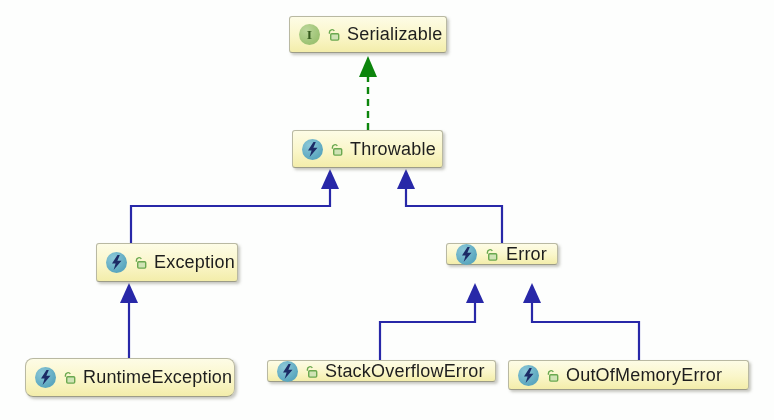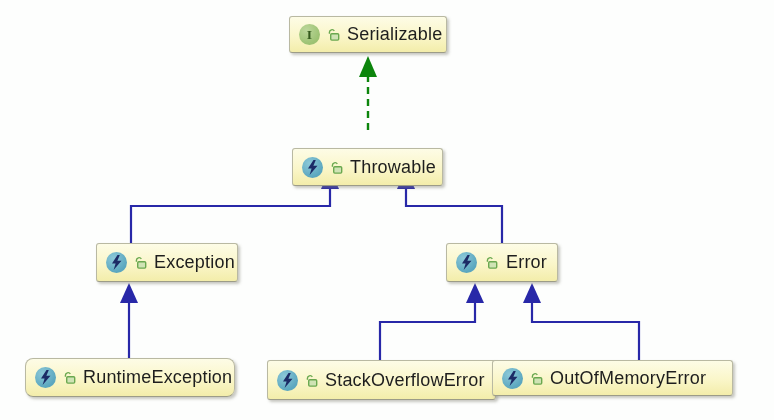--- a/index.html
+++ b/index.html
@@ -99,21 +99,21 @@
     <span class="icon-circle icon-interface">
       <span>I</span>
     </span>
     <svg class="padlock" width="13" height="13" viewBox="0 0 14 14">
       <rect x="4" y="6.2" width="8.6" height="6.8" rx="1.2" fill="#cfe3b4" stroke="#6aa84f" stroke-width="1.5"></rect>
       <path d="M2.6 6.2 V4.6 a2.9 2.9 0 0 1 5.3 -1.5" fill="none" stroke="#6aa84f" stroke-width="1.5"></path>
     </svg>
     <span class="label">Serializable</span>
   </div>
 
-  <div class="node" style="left:292px; top:130px; width:151px; height:38px;margin-top:18px;">
+  <div class="node" style="left:292px; top:130px; width:151px; height:38px;">
     <span class="icon-circle icon-class">
       <svg width="21" height="21" viewBox="0 0 21 21">
           <path d="M11.5 3 L6 11.5 H9.6 L7.6 18 L15.5 8.7 H11.4 L13.8 3 Z" fill="#1c2b66"></path>
         </svg>
     </span>
     <svg class="padlock" width="13" height="13" viewBox="0 0 14 14">
       <rect x="4" y="6.2" width="8.6" height="6.8" rx="1.2" fill="#cfe3b4" stroke="#6aa84f" stroke-width="1.5"></rect>
       <path d="M2.6 6.2 V4.6 a2.9 2.9 0 0 1 5.3 -1.5" fill="none" stroke="#6aa84f" stroke-width="1.5"></path>
     </svg>
     <span class="label">Throwable</span>
@@ -125,21 +125,21 @@
           <path d="M11.5 3 L6 11.5 H9.6 L7.6 18 L15.5 8.7 H11.4 L13.8 3 Z" fill="#1c2b66"></path>
         </svg>
     </span>
     <svg class="padlock" width="13" height="13" viewBox="0 0 14 14">
       <rect x="4" y="6.2" width="8.6" height="6.8" rx="1.2" fill="#cfe3b4" stroke="#6aa84f" stroke-width="1.5"></rect>
       <path d="M2.6 6.2 V4.6 a2.9 2.9 0 0 1 5.3 -1.5" fill="none" stroke="#6aa84f" stroke-width="1.5"></path>
     </svg>
     <span class="label">Exception</span>
   </div>
 
-  <div class="node" style="left:446px; top:243px; width:112px; height:39px;gap:8px;">
+  <div class="node" style="left:446px; top:243px; width:112px; height:22px;gap:8px;">
     <span class="icon-circle icon-class">
       <svg width="21" height="21" viewBox="0 0 21 21">
           <path d="M11.5 3 L6 11.5 H9.6 L7.6 18 L15.5 8.7 H11.4 L13.8 3 Z" fill="#1c2b66"></path>
         </svg>
     </span>
     <svg class="padlock" width="13" height="13" viewBox="0 0 14 14">
       <rect x="4" y="6.2" width="8.6" height="6.8" rx="1.2" fill="#cfe3b4" stroke="#6aa84f" stroke-width="1.5"></rect>
       <path d="M2.6 6.2 V4.6 a2.9 2.9 0 0 1 5.3 -1.5" fill="none" stroke="#6aa84f" stroke-width="1.5"></path>
     </svg>
     <span class="label">Error</span>
@@ -151,34 +151,34 @@
           <path d="M11.5 3 L6 11.5 H9.6 L7.6 18 L15.5 8.7 H11.4 L13.8 3 Z" fill="#1c2b66"></path>
         </svg>
     </span>
     <svg class="padlock" width="13" height="13" viewBox="0 0 14 14">
       <rect x="4" y="6.2" width="8.6" height="6.8" rx="1.2" fill="#cfe3b4" stroke="#6aa84f" stroke-width="1.5"></rect>
       <path d="M2.6 6.2 V4.6 a2.9 2.9 0 0 1 5.3 -1.5" fill="none" stroke="#6aa84f" stroke-width="1.5"></path>
     </svg>
     <span class="label">RuntimeException</span>
   </div>
 
-  <div class="node" style="left:267px; top:360px; width:229px; height:40px;">
+  <div class="node" style="left:267px; top:360px; width:229px; height:22px;">
     <span class="icon-circle icon-class">
       <svg width="21" height="21" viewBox="0 0 21 21">
           <path d="M11.5 3 L6 11.5 H9.6 L7.6 18 L15.5 8.7 H11.4 L13.8 3 Z" fill="#1c2b66"></path>
         </svg>
     </span>
     <svg class="padlock" width="13" height="13" viewBox="0 0 14 14">
       <rect x="4" y="6.2" width="8.6" height="6.8" rx="1.2" fill="#cfe3b4" stroke="#6aa84f" stroke-width="1.5"></rect>
       <path d="M2.6 6.2 V4.6 a2.9 2.9 0 0 1 5.3 -1.5" fill="none" stroke="#6aa84f" stroke-width="1.5"></path>
     </svg>
     <span class="label">StackOverflowError</span>
   </div>
 
-  <div class="node" style="left:492px; top:360px; width:241px; height:36px;">
+  <div class="node" style="left:508px; top:360px; width:241px; height:30px;">
     <span class="icon-circle icon-class">
       <svg width="21" height="21" viewBox="0 0 21 21">
           <path d="M11.5 3 L6 11.5 H9.6 L7.6 18 L15.5 8.7 H11.4 L13.8 3 Z" fill="#1c2b66"></path>
         </svg>
     </span>
     <svg class="padlock" width="13" height="13" viewBox="0 0 14 14">
       <rect x="4" y="6.2" width="8.6" height="6.8" rx="1.2" fill="#cfe3b4" stroke="#6aa84f" stroke-width="1.5"></rect>
       <path d="M2.6 6.2 V4.6 a2.9 2.9 0 0 1 5.3 -1.5" fill="none" stroke="#6aa84f" stroke-width="1.5"></path>
     </svg>
     <span class="label">OutOfMemoryError</span>

